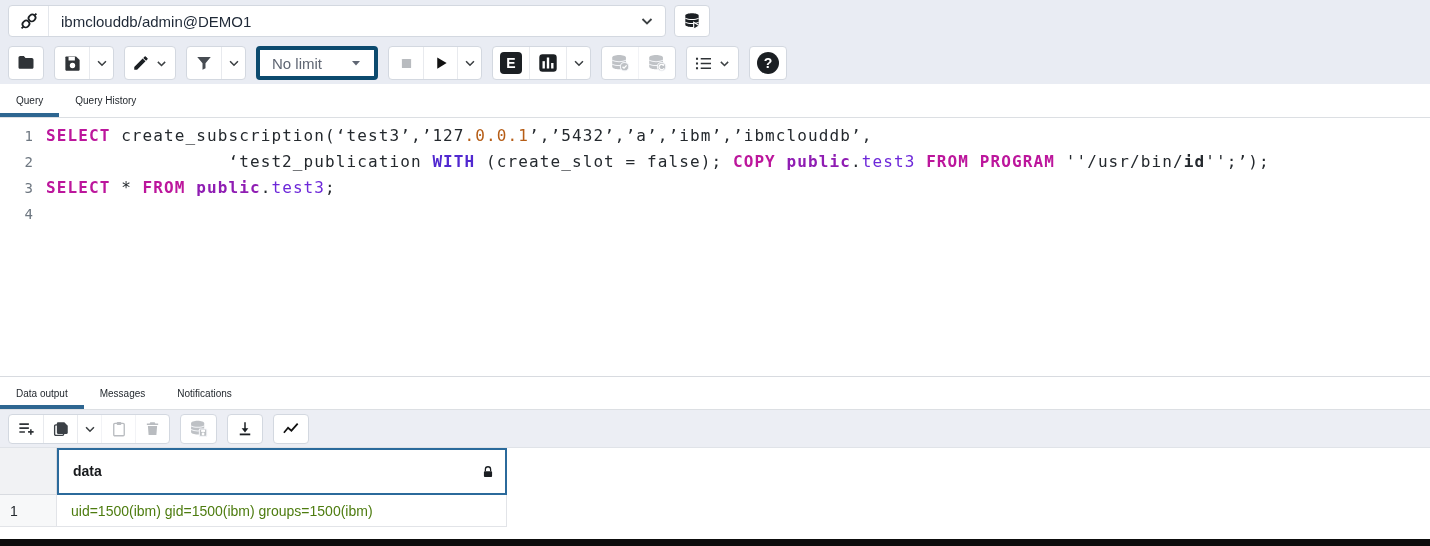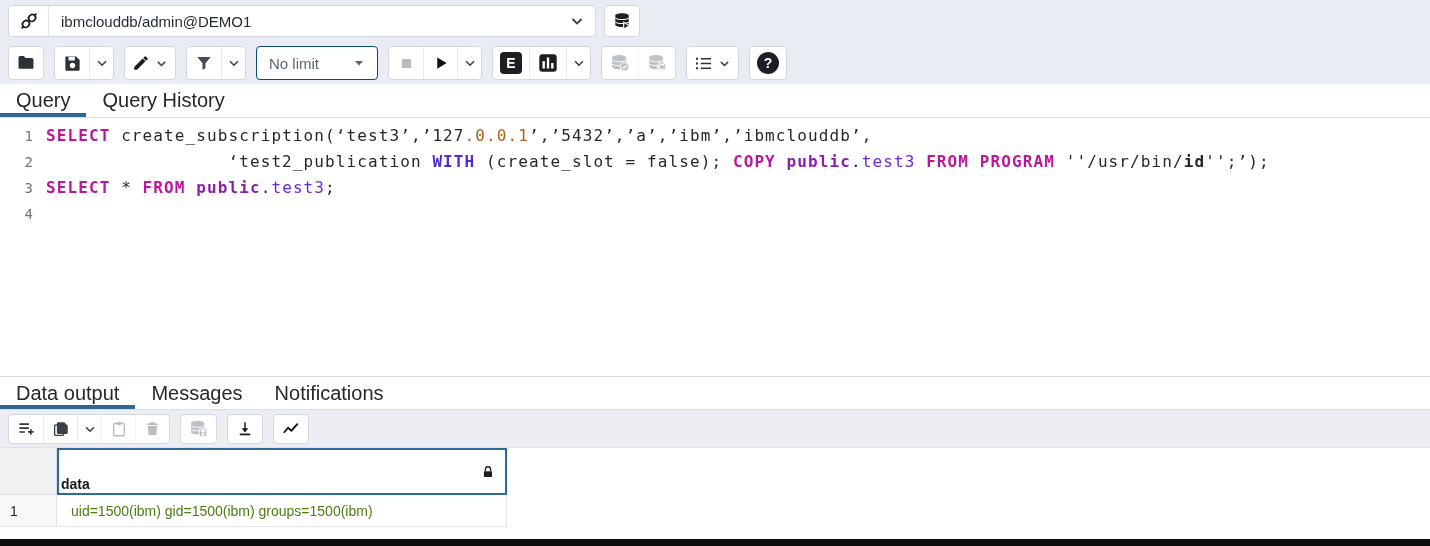--- a/index.html
+++ b/index.html
@@ -4,45 +4,45 @@
 <style>
   * { margin:0; padding:0; box-sizing:border-box; }
   html,body { background:#fff; }
   .app {
     position:relative; width:1430px; height:546px; overflow:hidden;
     background:#fff; font-family:"Liberation Sans","DejaVu Sans",sans-serif;
     -webkit-font-smoothing:antialiased;
   }
   
   .conn-bar { height:42px; background:#e9ecf3; display:flex; align-items:center; padding:0 8px; gap:8px; }
-  .conn-select { height:32px; width:588px; background:#fff; border:1px solid #d3d8e0; border-radius:4px;
+  .conn-select { height:32px; width:658px; background:#fff; border:1px solid #d3d8e0; border-radius:4px;
     display:flex; align-items:center; cursor:pointer; }
   .conn-icon-box { width:40px; height:100%; display:flex; align-items:center; justify-content:center;
     border-right:1px solid #e4e7ec; }
   .conn-text { flex:1; padding:0 12px; font-size:15px; color:#1f2937; white-space:nowrap; overflow:hidden; }
   .conn-chev { padding:0 10px; display:flex; align-items:center; }
   .tool-btn { height:32px; min-width:36px; background:#fff; border:1px solid #d3d8e0; border-radius:4px;
     display:flex; align-items:center; justify-content:center; cursor:pointer; }
   
   .toolbar { height:42px; background:#e9ecf3; display:flex; align-items:center; padding:0 8px; gap:10px; }
   .btn-group { display:flex; background:#fff; border:1px solid #d3d8e0; border-radius:4px; height:34px; overflow:hidden; }
   .tbtn { min-width:34px; padding:0 7px; display:flex; align-items:center; justify-content:center;
     background:transparent; border:none; cursor:pointer; }
   .btn-group .tbtn + .tbtn { border-left:1px solid #e8eaee; }
   .tbtn.narrow { min-width:24px; padding:0 4px; }
-  .limit-select { width:122px; height:34px; background:#fff; border:1px solid #0c4a6e; border-radius:4px;
+  .limit-select { width:122px; height:34px; background:#fff; border:4px solid #0c4a6e; border-radius:4px;
     display:flex; align-items:center; justify-content:space-between; padding:0 12px; cursor:pointer; }
   .limit-label { font-size:15px; color:#5f6673; }
   .badge { width:22px; height:22px; background:#1b1f23; color:#fff; border-radius:4px; font-weight:bold;
     font-size:14px; display:flex; align-items:center; justify-content:center; }
   .badge.round { border-radius:50%; }
   
   .tabbar { height:34px; background:#fff; border-bottom:1px solid #dcdfe3; display:flex; }
   .tabbar.with-top { border-top:1px solid #d8dbe0; }
-  .tab { padding:0 16px; display:flex; align-items:center; font-size:20px; color:#24292f;
+  .tab { padding:0 16px; display:flex; align-items:center; font-size:10px; color:#24292f;
     position:relative; cursor:pointer; }
   .tab.active::after { content:""; position:absolute; left:0; right:0; bottom:0; height:4px; background:#2e6691; }
   
   .editor { height:258px; background:#fff; padding-top:5px; overflow:hidden;
     font-family:"DejaVu Sans Mono","Liberation Mono",monospace; font-size:16px; letter-spacing:1.1px; }
   .code-line { display:flex; line-height:26px; white-space:pre; }
   .gutter { flex:none; width:46px; text-align:right; padding-right:13px; color:#6e7781;
     font-size:14px; letter-spacing:0; }
   .code-text { color:#24292e; }
   .tok-kw { color:#bc169c; font-weight:bold; }
@@ -54,21 +54,21 @@
   
   .out-toolbar { height:38px; background:#eceef4; display:flex; align-items:center; padding:0 8px; gap:10px;
     border-bottom:1px solid #e0e3e8; }
   .out-toolbar .btn-group, .out-toolbar .tool-btn { height:30px; }
   .dim { opacity:.55; }
   
   .grid { background:#fff; }
   .grid-header { display:flex; height:47px; }
   .corner-cell { width:57px; background:#f1f2f4; border-right:1px solid #d8dbe0; border-bottom:1px solid #d8dbe0; }
   .col-head { width:450px; background:#fff; border:2px solid #2b6a9b; position:relative;
-    display:flex; flex-direction:column; justify-content:flex-end; padding-left:2px; cursor:pointer; }
+    display:flex; flex-direction:column; justify-content:center; padding-left:14px; cursor:pointer; }
   .col-name { font-weight:bold; font-size:14px; color:#17191c; line-height:17px; }
   .col-type { font-size:13px; color:#3c4146; line-height:16px; }
   .lock { position:absolute; right:10px; top:50%; transform:translateY(-50%); display:flex; }
   .grid-row { display:flex; height:32px; font-size:14px; }
   .row-num { width:57px; background:#f7f8f9; border-right:1px solid #e2e4e8; border-bottom:1px solid #e2e4e8;
     display:flex; align-items:center; padding-left:10px; color:#24292e; }
   .row-val { width:450px; border-right:1px solid #e2e4e8; border-bottom:1px solid #e2e4e8;
     display:flex; align-items:center; padding-left:14px; color:#4d7c0f; white-space:nowrap; }
   .bottom-bar { position:absolute; left:0; right:0; bottom:0; height:7px; background:#0d0d0d; }
   svg { display:block; }

